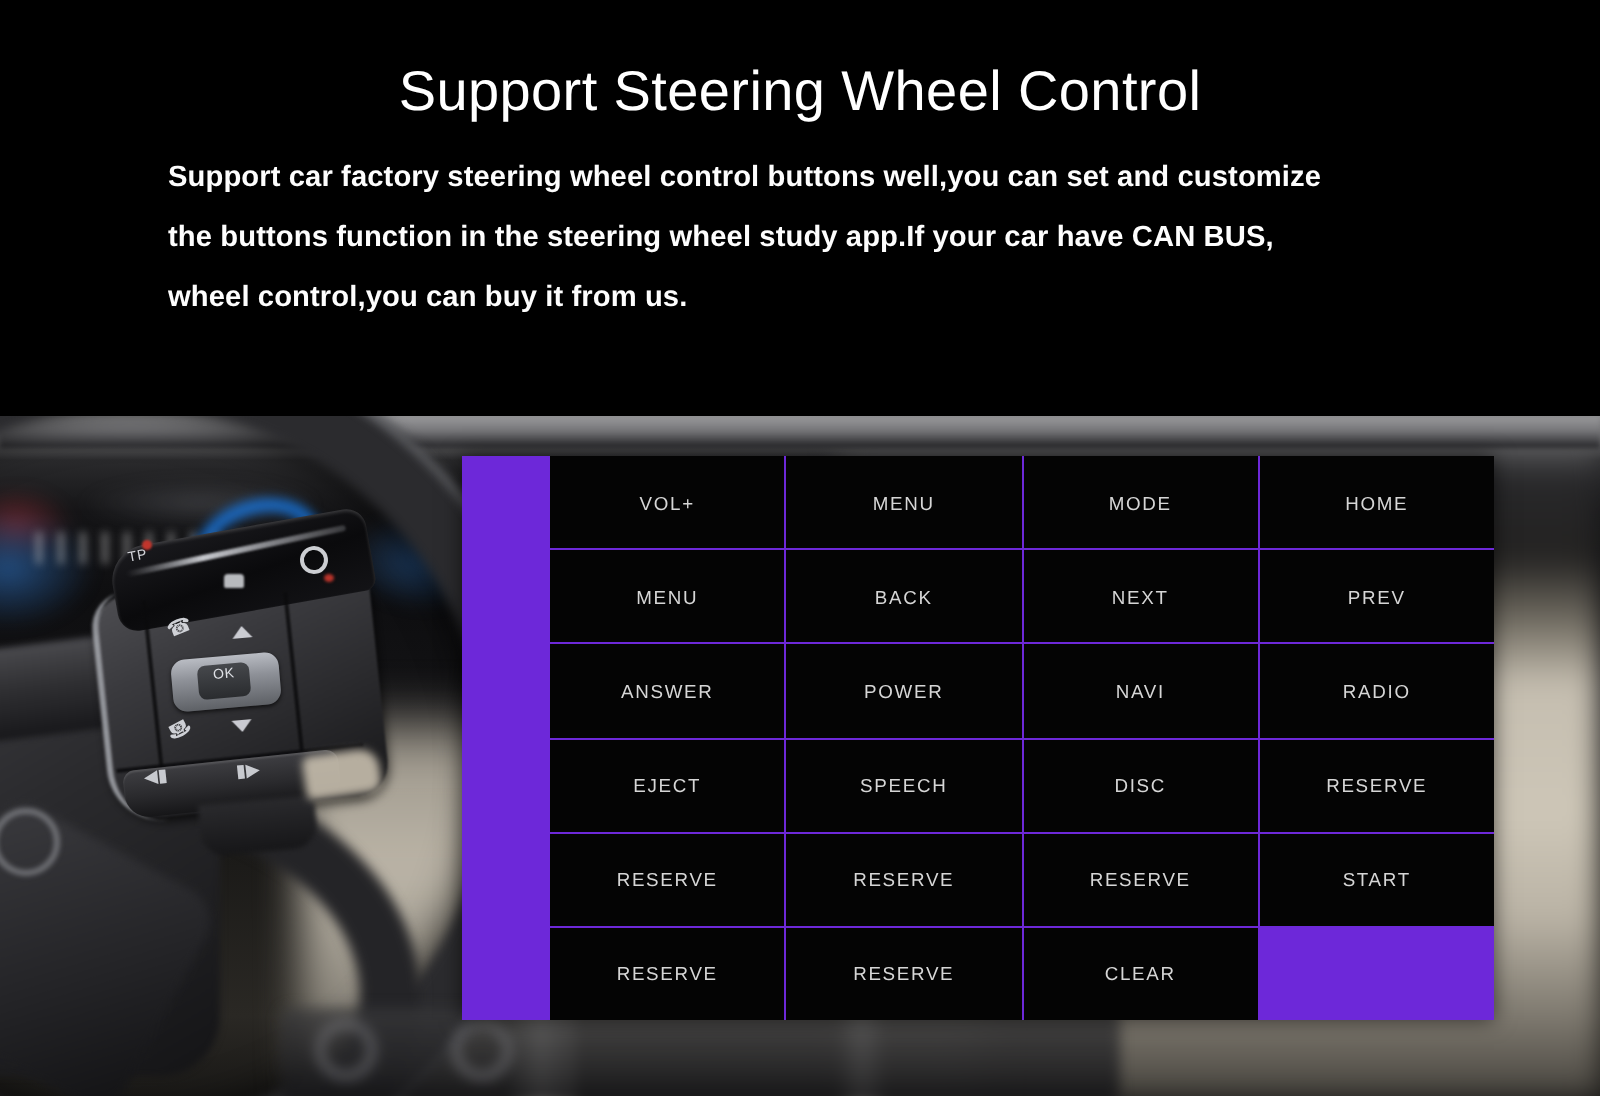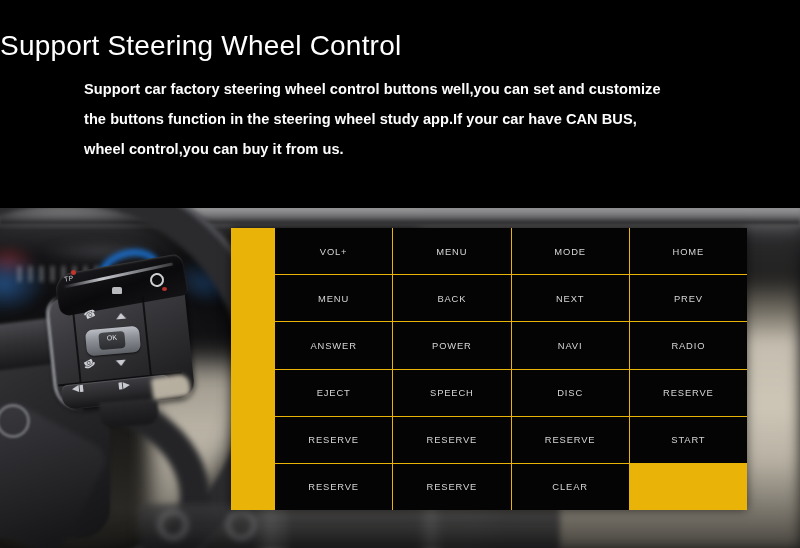--- a/index.html
+++ b/index.html
@@ -21,21 +21,21 @@
   .text-block {
     position:absolute;
     left:0; top:0;
     width:800px; height:208px;
     background:#000;
   }
   .page-title {
     position:absolute;
     left:0; top:30px;
     width:800px;
-    text-align:left;
+    text-align:center;
     color:#ffffff;
     font-size:28px;
     font-weight:400;
     letter-spacing:0.2px;
     white-space:nowrap;
   }
   .body-copy {
     position:absolute;
     left:84px; top:74px;
     width:668px;
@@ -436,21 +436,21 @@
   }
 
   
   .grid {
     position:absolute;
     left:231px; top:20px;
     width:516px; height:282px;
     display:grid;
     grid-template-columns:repeat(4, 1fr);
     grid-template-rows:repeat(6, 1fr);
-    background:#eab308;
+    background:#6d28d9;
     gap:1px;
     box-shadow:0 0 10px rgba(0,0,0,0.6);
     z-index:5;
     padding-left:44px;
   }
   .cell {
     background:#040404;
     display:flex;
     align-items:center;
     justify-content:center;

